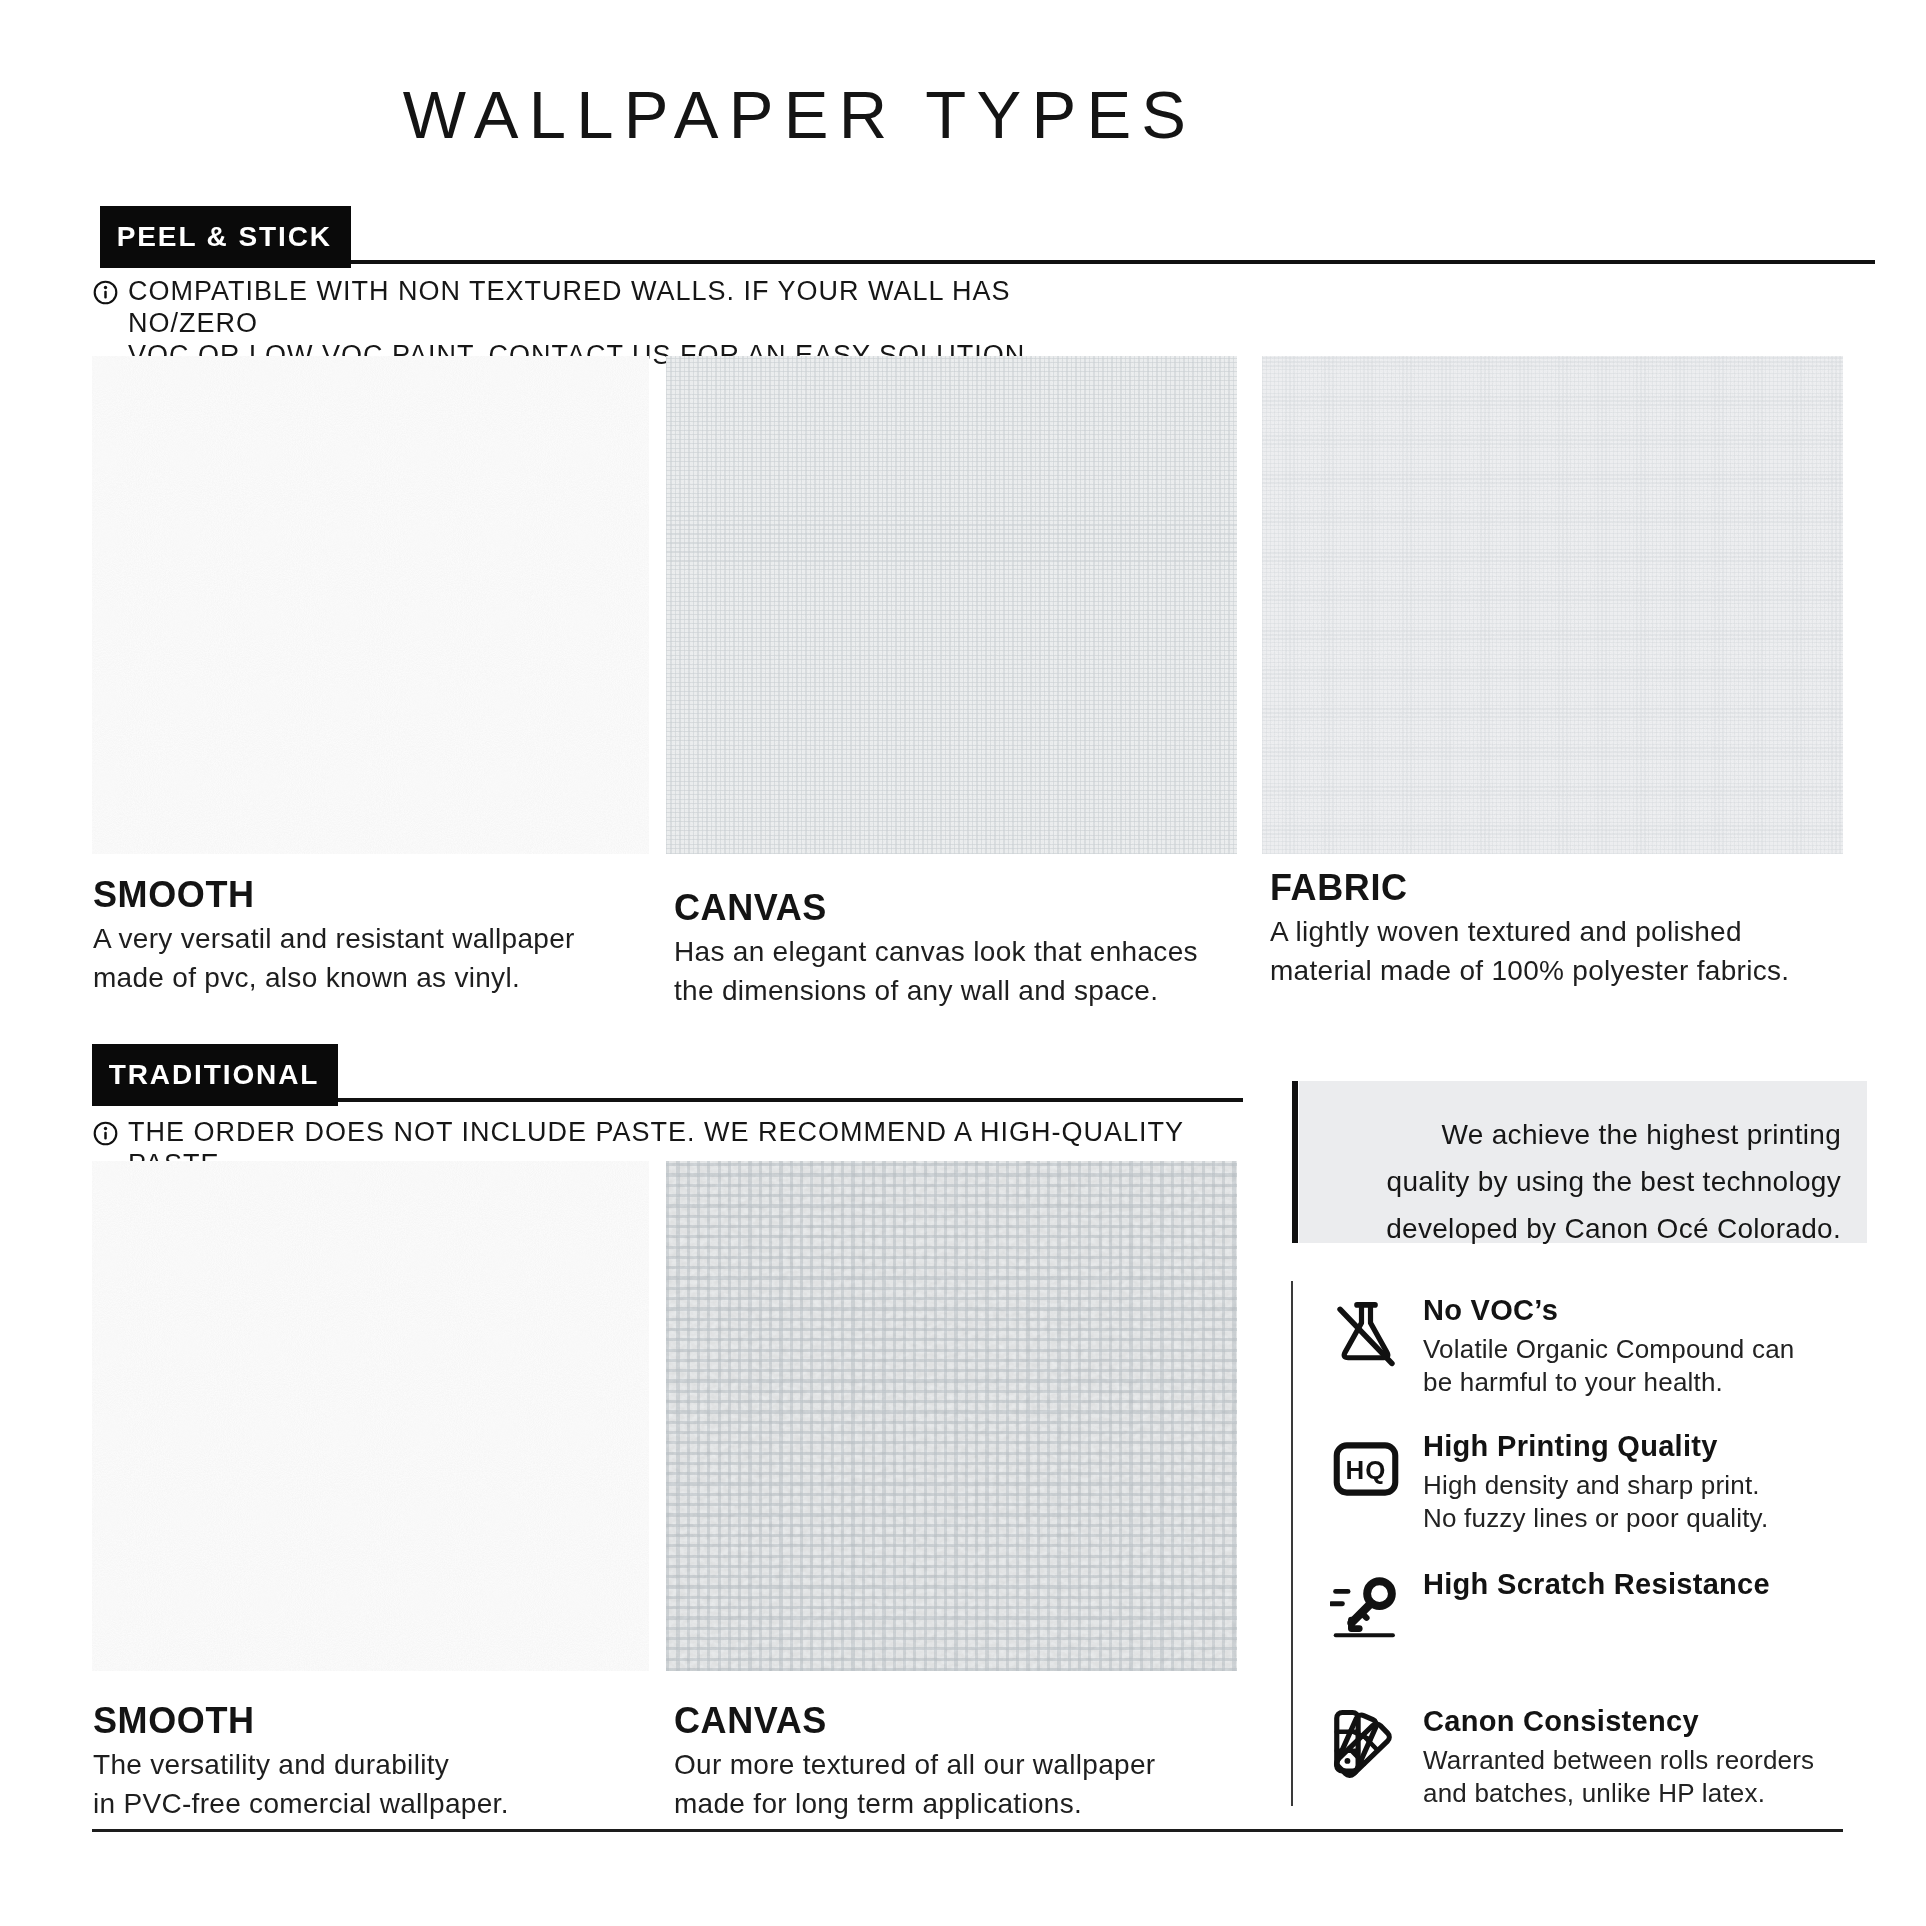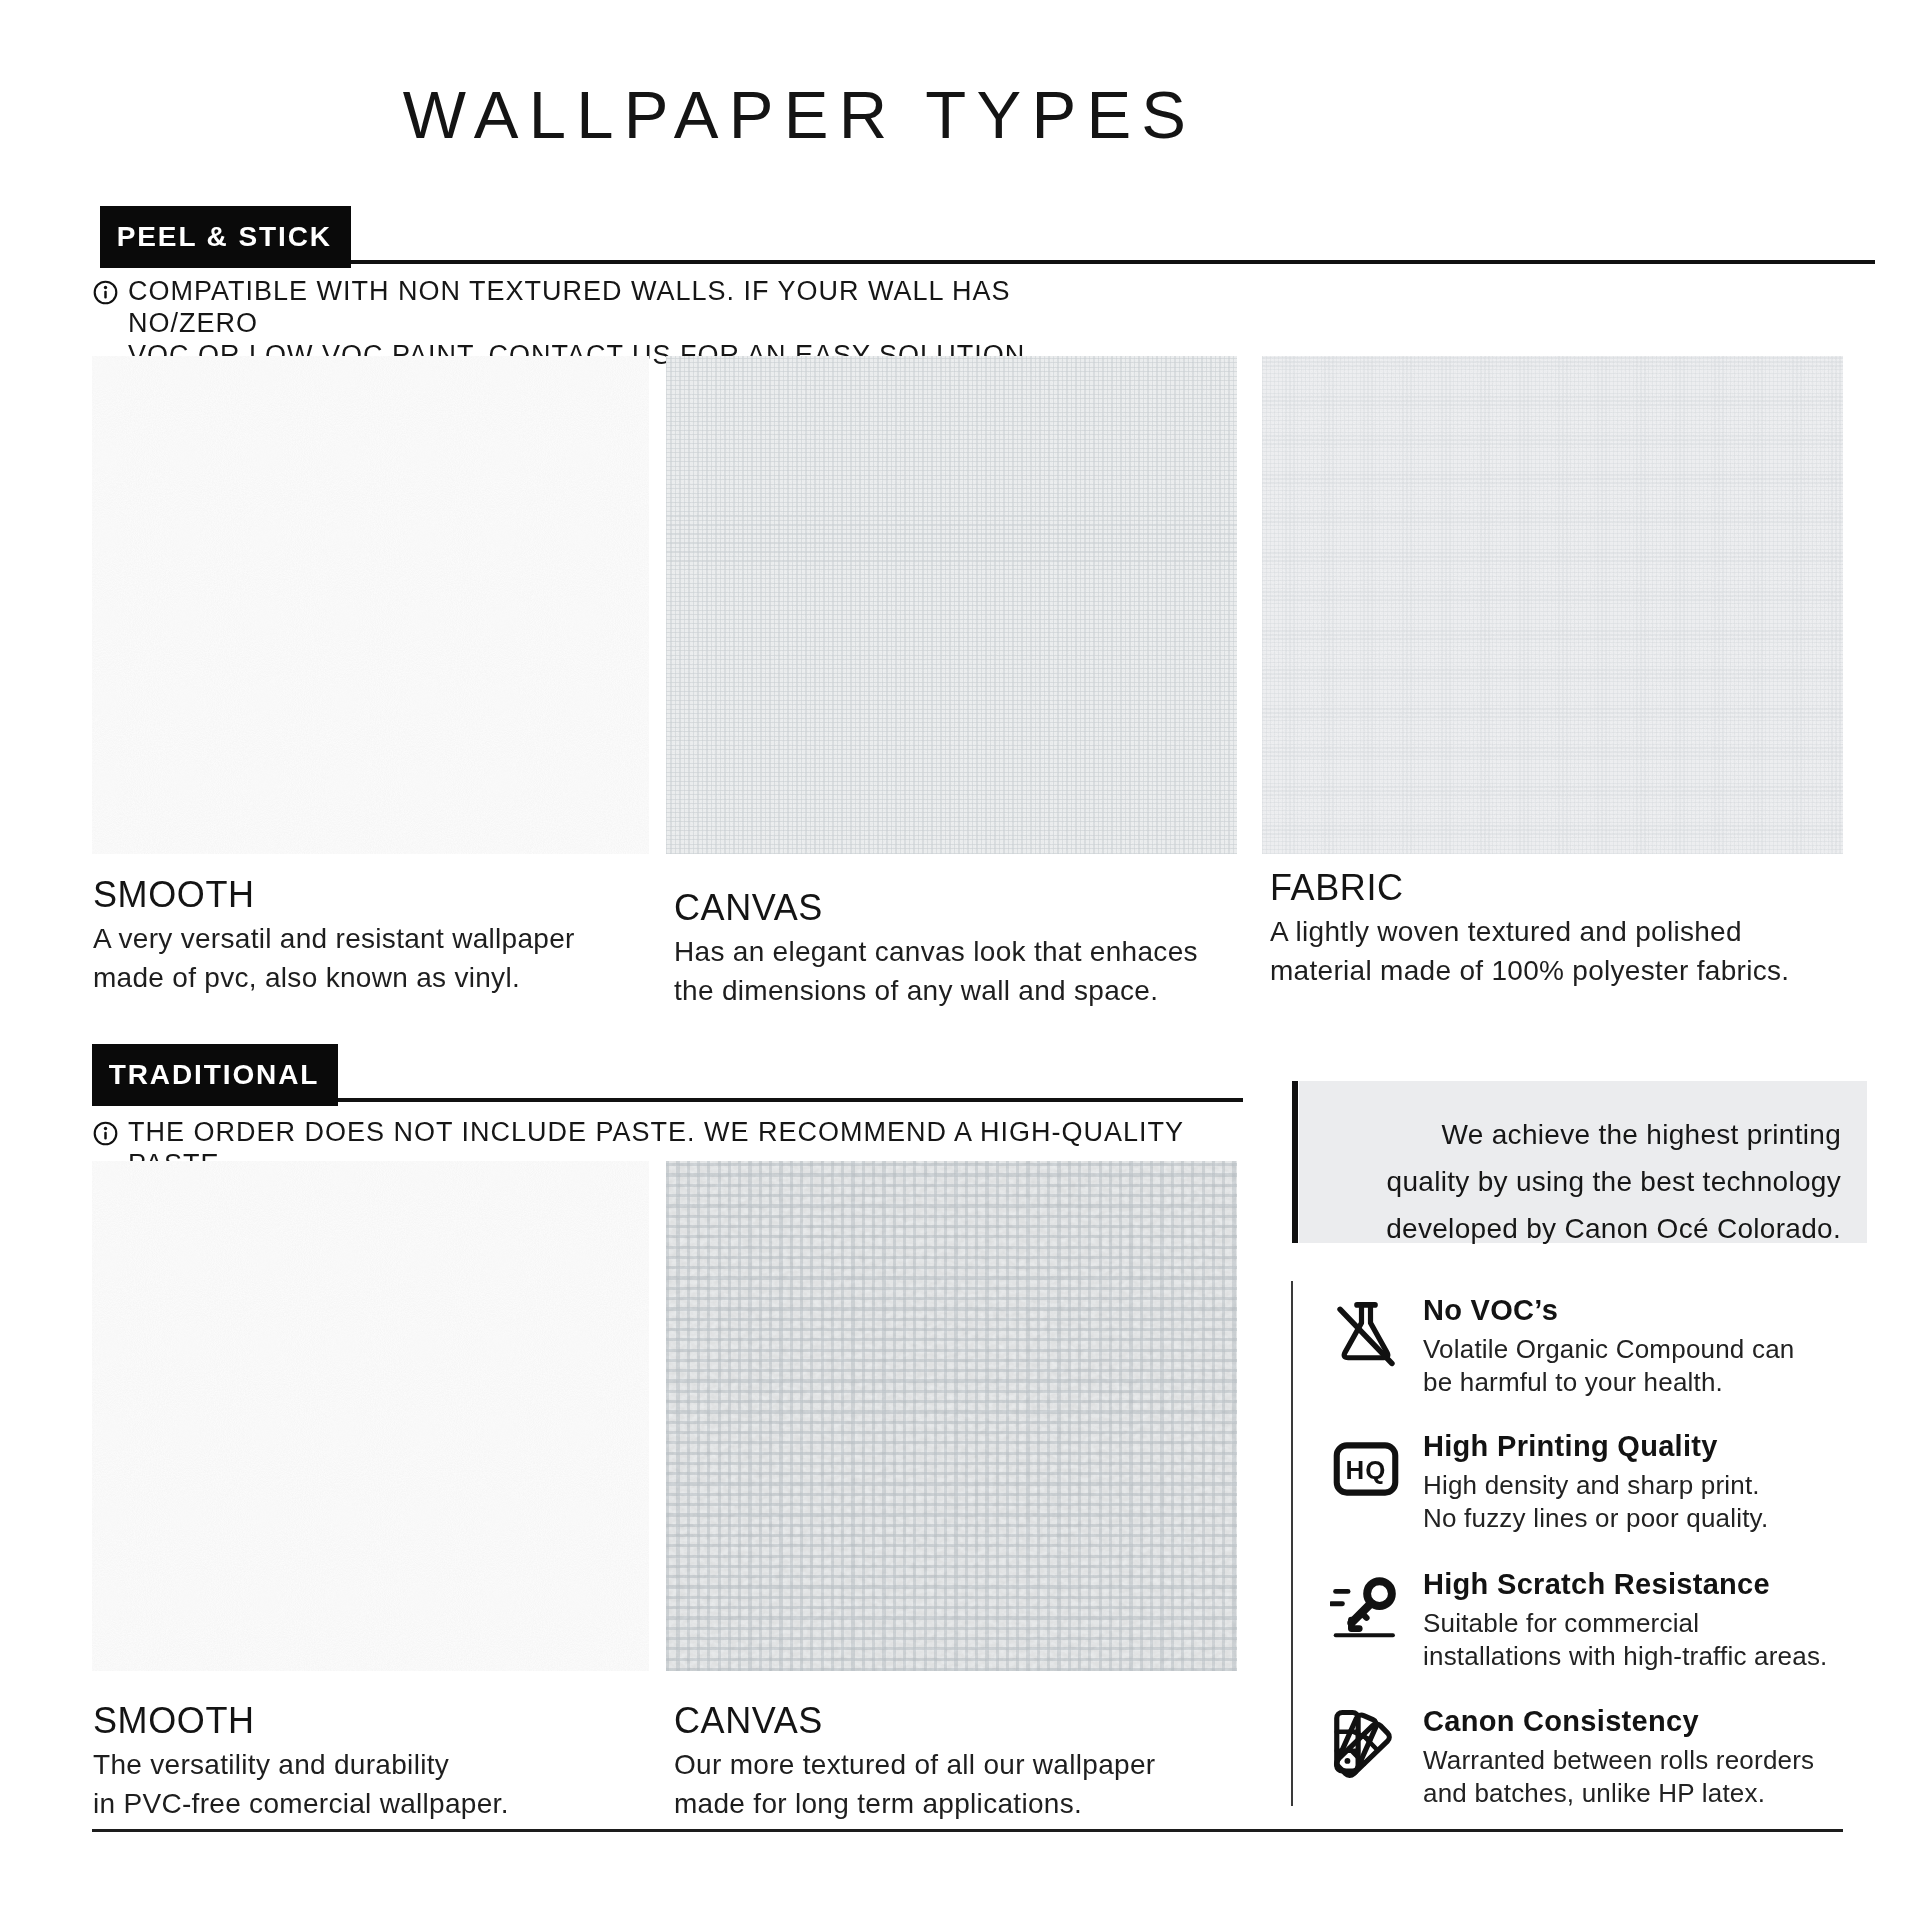--- a/index.html
+++ b/index.html
@@ -47,21 +47,21 @@
       #f3f4f6;
   }
   .tex-weave-coarse{
     background:
       repeating-linear-gradient(0deg,rgba(196,203,208,0.6) 0px,rgba(196,203,208,0.6) 3.2px,rgba(252,253,253,0) 3.2px,rgba(252,253,253,0) 10.3px),
       repeating-linear-gradient(90deg,rgba(196,203,208,0.55) 0px,rgba(196,203,208,0.55) 3.2px,rgba(252,253,253,0) 3.2px,rgba(252,253,253,0) 10.3px),
       #eff1f2;
   }
 
   
-  .swatch-name{font-size:36px;font-weight:400;letter-spacing:0.6px;color:#141414;}
+  .swatch-name{font-size:36px;font-weight:700;letter-spacing:0.6px;color:#141414;}
   .swatch-desc{font-size:28px;line-height:39px;letter-spacing:0.3px;color:#1e1e1e;white-space:pre-line;}
 
   
   .qbox{background:#ebecee;box-sizing:border-box;padding:29.5px 26px 0 42px;}
   .qbox-bar{background:#111;}
   .qbox-text{font-size:28px;line-height:47px;letter-spacing:0.3px;color:#161616;white-space:pre-line;}
 
   
   .feat-vline{background:#3a3a3a;}
   .feat-icon{width:72px;height:72px;}
@@ -219,22 +219,20 @@
     <line class="stroke" x1="1" y1="30" x2="11" y2="30" stroke-width="4.4"></line>
     <line class="stroke" x1="5" y1="58" x2="56" y2="58" stroke-width="3.4"></line>
     <circle class="stroke" cx="44" cy="21" r="11" stroke-width="7"></circle>
     <line class="stroke" x1="36.5" y1="29.5" x2="19" y2="47" stroke-width="7.4"></line>
     <path class="stroke" d="M19 44.5 V52 h7" stroke-width="6"></path>
     <line class="stroke" x1="28" y1="38" x2="32.5" y2="42.5" stroke-width="5.4"></line>
   </svg>
 </div>
 <div class="abs" style="left:1423px;top:1568px;width:462px;">
   <div class="feat-title">High Scratch Resistance</div>
-  <div class="feat-desc">Suitable for commercial
-installations with high-traffic areas.</div>
 </div>
 
 <div class="abs feat-icon" style="left:1330px;top:1708px;">
   <svg width="72" height="72" viewBox="0 0 64 64">
     <g transform="rotate(46 14 50)">
       <rect class="stroke" x="6" y="4" width="19" height="52" rx="5" stroke-width="4.6" fill="#fff"></rect>
       <line class="stroke" x1="6" y1="21" x2="25" y2="21" stroke-width="4"></line>
       <line class="stroke" x1="6" y1="38" x2="25" y2="38" stroke-width="4"></line>
     </g>
     <g transform="rotate(24 14 50)">

